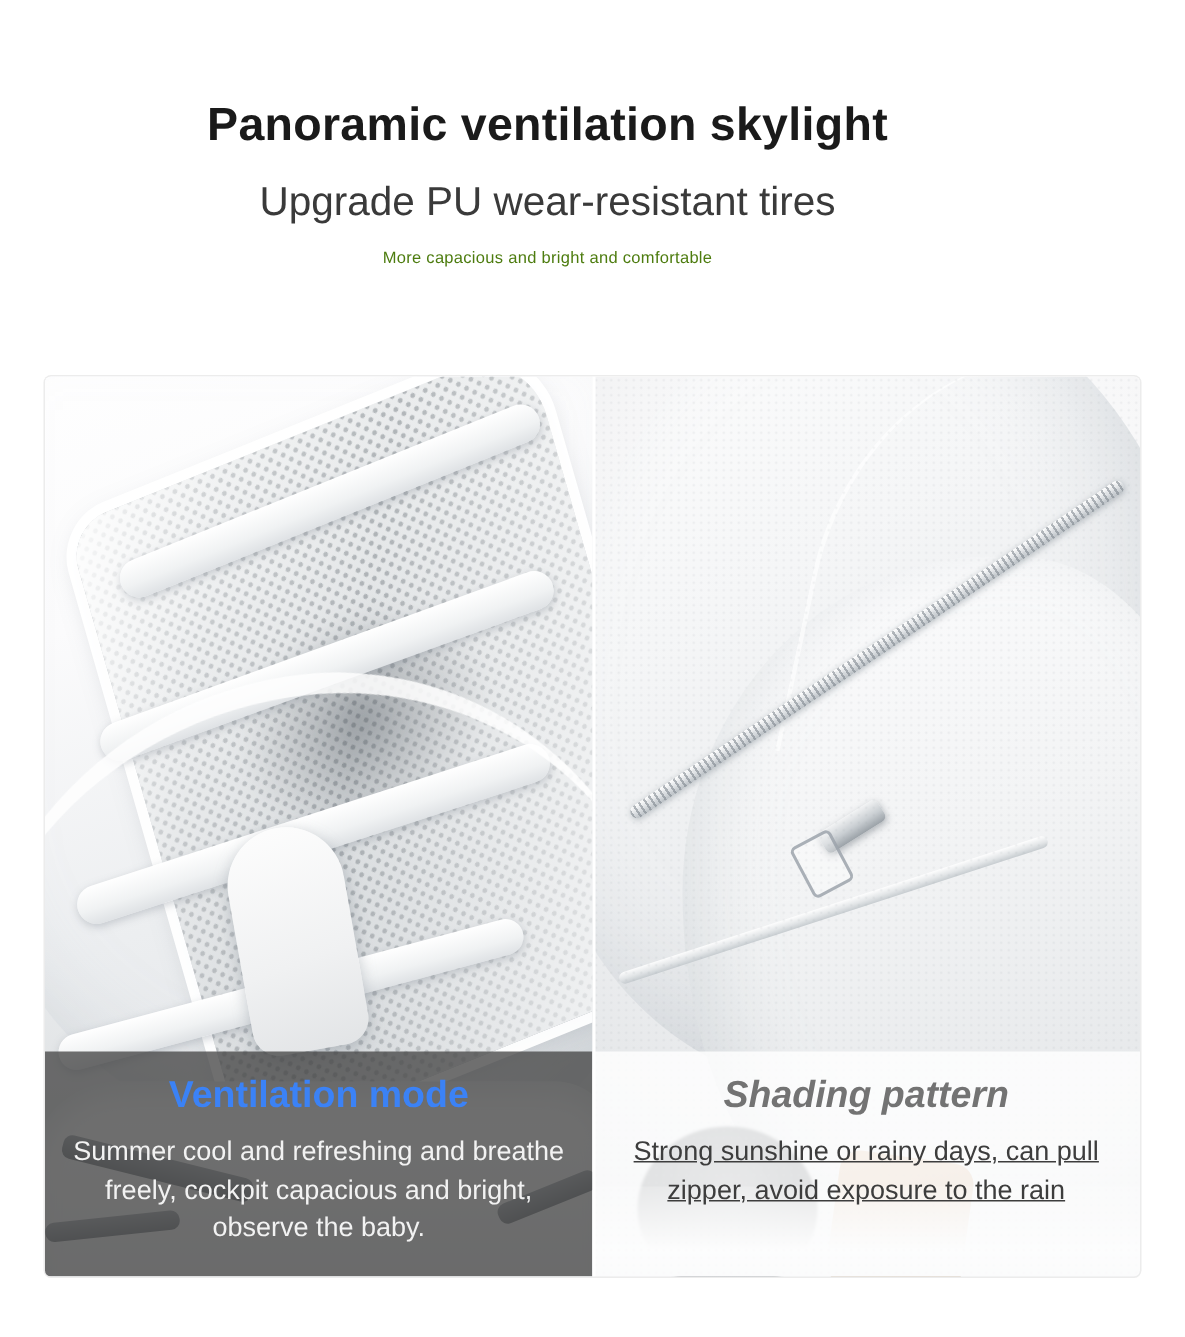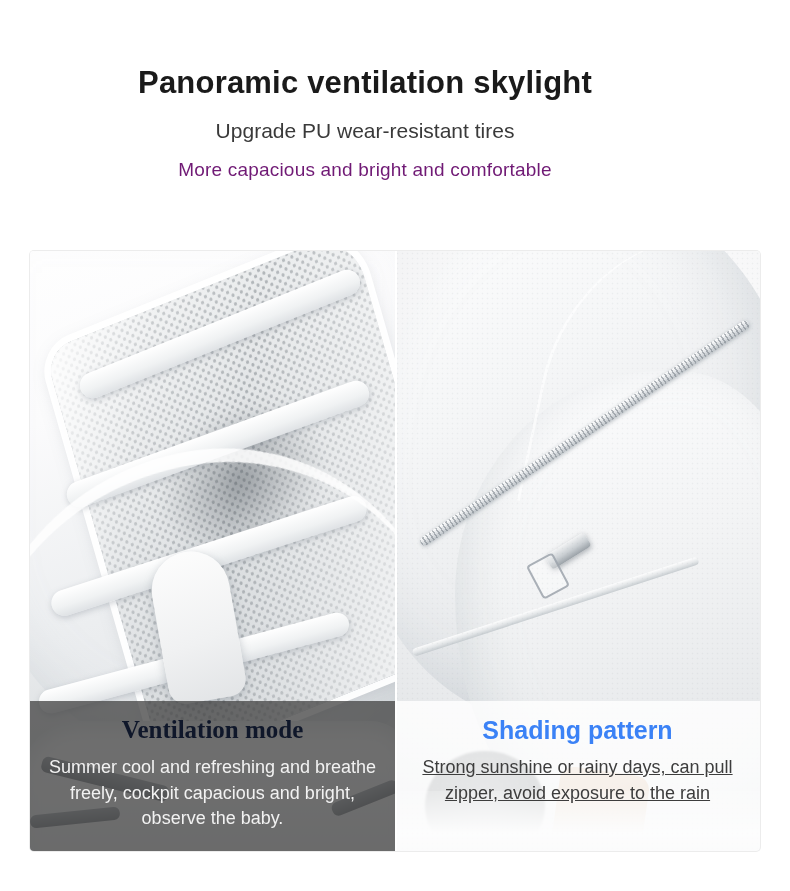--- a/index.html
+++ b/index.html
@@ -27,28 +27,28 @@
     padding-top: 64px;
   }
   .title {
     font-size: 31px;
     font-weight: bold;
     color: #1a1a1a;
     letter-spacing: 0.2px;
     line-height: 1.2;
   }
   .subtitle {
-    font-size: 21px;
+    font-size: 27px;
     color: #3a3a3a;
     margin-top: 18px;
     font-weight: normal;
   }
   .tagline {
-    font-size: 19px;
-    color: #701a75;
+    font-size: 11px;
+    color: #4d7c0f;
     margin-top: 16px;
     letter-spacing: 0.2px;
   }
 
   
   .panels {
     position: absolute;
     left: 30px;
     top: 251px;
     width: 730px;
@@ -329,22 +329,22 @@
     background: rgba(255, 255, 255, 0.82);
     color: #2b2b2b;
     height: 150px;
   }
   .caption-title {
     font-size: 25px;
     font-weight: bold;
     line-height: 1.2;
     margin-bottom: 10px;
   }
-  .caption-left .caption-title { color: #0f172a; font-family: Liberation Serif, serif; }
-  .caption-right .caption-title { color: #3b82f6; }
+  .caption-left .caption-title { color: #3b82f6; }
+  .caption-right .caption-title { color: #737373; font-style: italic; }
   .caption-body {
     font-size: 18px;
     line-height: 1.42;
   }
   .caption-left .caption-body { color: #f2f2f2; }
   .caption-right .caption-body { color: #3d3d3d; text-decoration: underline; }
 
   .divider-v {
     position: absolute;
     left: 365px;

